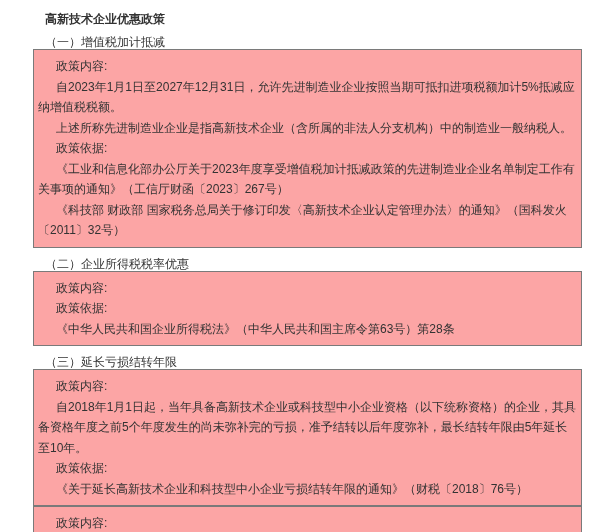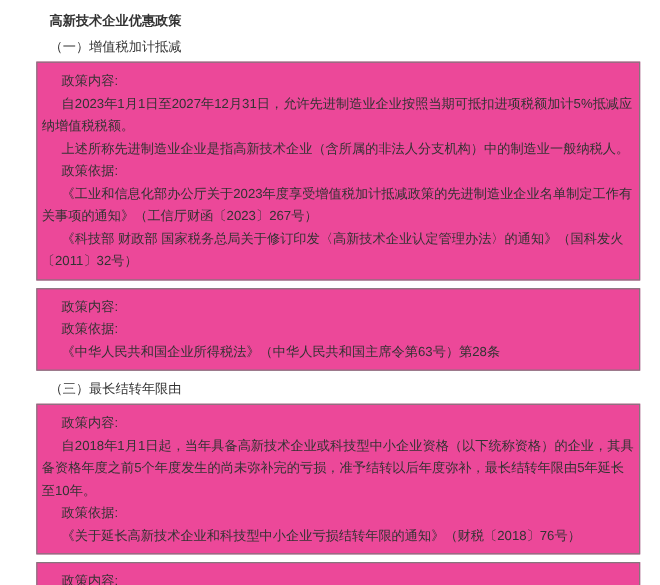--- a/index.html
+++ b/index.html
@@ -24,23 +24,22 @@
   }
   .heading {
     padding-left: 12px;
     margin-top: 9px;
     height: 14px;
     line-height: 14px;
     white-space: nowrap;
   }
   .box {
     border: 1px solid #7a7a7a;
-    margin-top: 7px;
     padding: 6px 4px 6px 4px;
-    background: #ec4899;
+    background: #fca5a5;
   }
   .box p {
     margin: 0;
     line-height: 20.5px;
     text-indent: 18px;
     word-break: break-all;
   }
 </style>
 </head>
 <body>
@@ -55,29 +54,30 @@
       <p>政策内容:</p>
       <p>自2023年1月1日至2027年12月31日，允许先进制造业企业按照当期可抵扣进项税额加计5%抵减应纳增值税税额。</p>
       <p>上述所称先进制造业企业是指高新技术企业（含所属的非法人分支机构）中的制造业一般纳税人。</p>
       <p>政策依据:</p>
       <p>《工业和信息化部办公厅关于2023年度享受增值税加计抵减政策的先进制造业企业名单制定工作有关事项的通知》（工信厅财函〔2023〕267号）</p>
       <p>《科技部 财政部 国家税务总局关于修订印发〈高新技术企业认定管理办法〉的通知》（国科发火〔2011〕32号）</p>
     </div>
   </div>
 
   <div>
+    <div class="heading">（二）企业所得税税率优惠</div>
     <div class="box">
       <p>政策内容:</p>
       <p>政策依据:</p>
       <p>《中华人民共和国企业所得税法》（中华人民共和国主席令第63号）第28条</p>
     </div>
   </div>
 
   <div>
-    <div class="heading">（三）最长结转年限由</div>
+    <div class="heading">（三）延长亏损结转年限</div>
     <div class="box">
       <p>政策内容:</p>
       <p>自2018年1月1日起，当年具备高新技术企业或科技型中小企业资格（以下统称资格）的企业，其具备资格年度之前5个年度发生的尚未弥补完的亏损，准予结转以后年度弥补，最长结转年限由5年延长至10年。</p>
       <p>政策依据:</p>
       <p>《关于延长高新技术企业和科技型中小企业亏损结转年限的通知》（财税〔2018〕76号）</p>
     </div>
   </div>
 
   <div>
     <div class="box">

